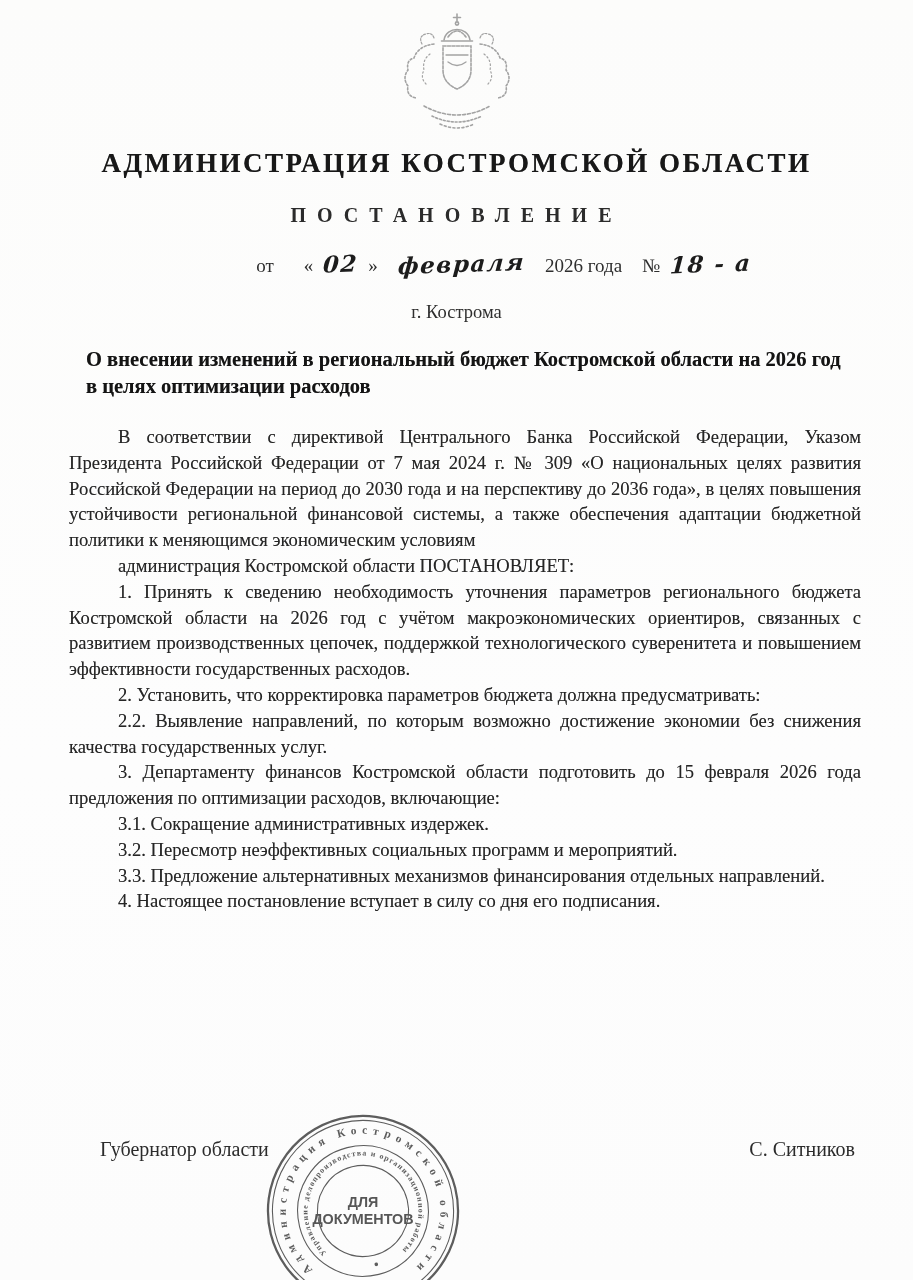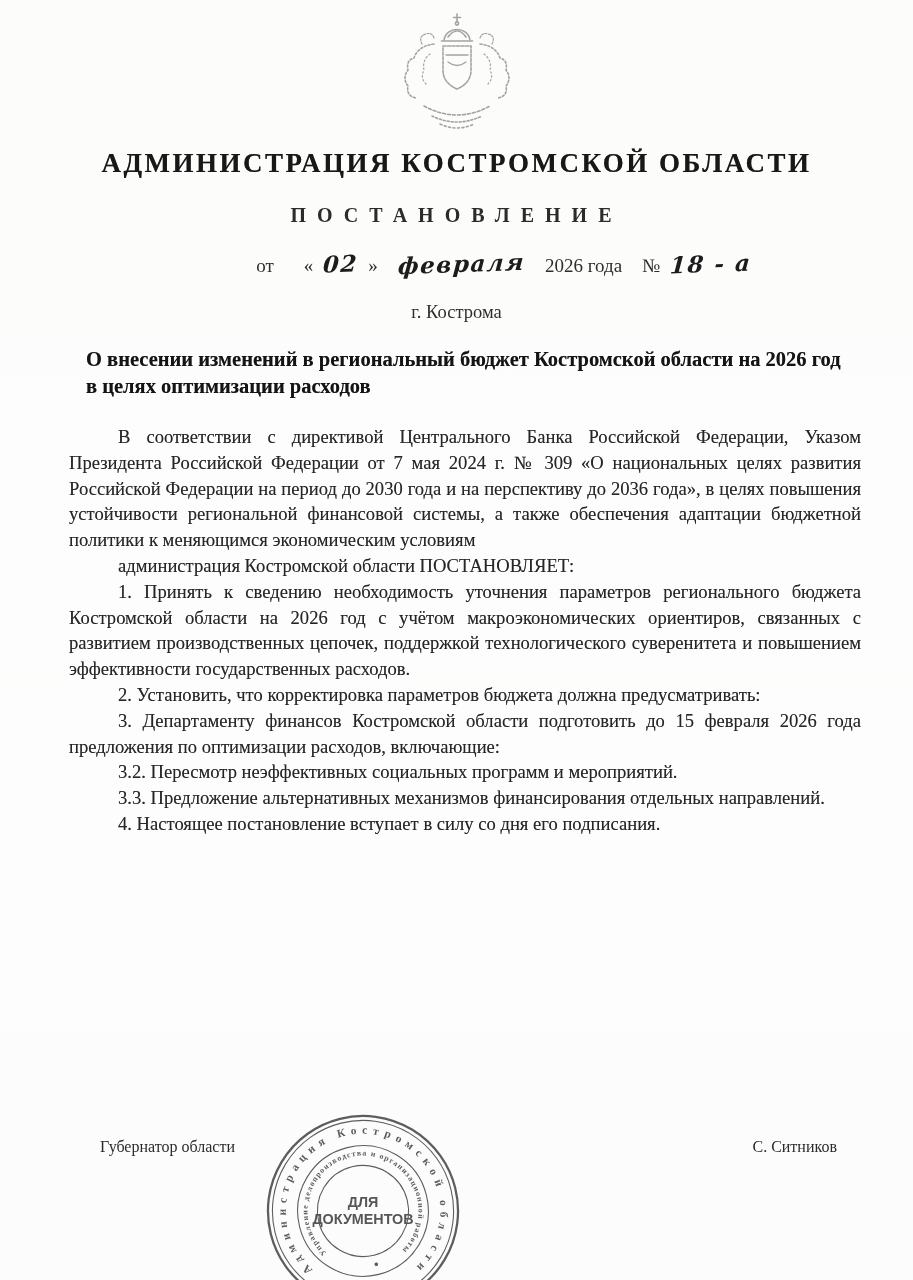--- a/index.html
+++ b/index.html
@@ -71,23 +71,23 @@
   }
   .body-text {
     position:absolute; top:424px; left:69px; right:52px;
     font-size:18.6px; line-height:25.8px;
     text-align:justify;
     color:#262626;
     text-shadow:0 0 0.35px rgba(30,30,30,0.4);
   }
   .body-text p { margin:0; text-indent:49px; }
   .signature-row {
-    position:absolute; top:1138px; left:100px; right:76px;
+    position:absolute; top:1138px; left:100px; right:58px;
     display:flex; justify-content:space-between; align-items:baseline;
-    font-size:16px; color:#2b2b2b;text-align:center;
+    font-size:20px; color:#2b2b2b;text-align:center;
   }
   .stamp {
     position:absolute; left:264px; top:1112px;
     width:198px; height:198px;
     transform:rotate(-14deg);
     mix-blend-mode:multiply;
     opacity:0.88;
   }
 </style>
 </head>
@@ -133,21 +133,23 @@
 
   <div class="city">г. Кострома</div>
 
   <div class="title">О внесении изменений в региональный бюджет Костромской области на 2026 год в целях оптимизации расходов</div>
 
   <div class="body-text">
     <p>В соответствии с директивой Центрального Банка Российской Федерации, Указом Президента Российской Федерации от 7 мая 2024 г. № 309 «О национальных целях развития Российской Федерации на период до 2030 года и на перспективу до 2036 года», в целях повышения устойчивости региональной финансовой системы, а также обеспечения адаптации бюджетной политики к меняющимся экономическим условиям</p>
     <p>администрация Костромской области ПОСТАНОВЛЯЕТ:</p>
     <p>1. Принять к сведению необходимость уточнения параметров регионального бюджета Костромской области на 2026 год с учётом макроэкономических ориентиров, связанных с развитием производственных цепочек, поддержкой технологического суверенитета и повышением эффективности государственных расходов.</p>
     <p>2. Установить, что корректировка параметров бюджета должна предусматривать:</p>
+    <p>2.2. Выявление направлений, по которым возможно достижение экономии без снижения качества государственных услуг.</p>
     <p>3. Департаменту финансов Костромской области подготовить до 15 февраля 2026 года предложения по оптимизации расходов, включающие:</p>
+    <p>3.1. Сокращение административных издержек.</p>
     <p>3.2. Пересмотр неэффективных социальных программ и мероприятий.</p>
     <p>3.3. Предложение альтернативных механизмов финансирования отдельных направлений.</p>
     <p>4. Настоящее постановление вступает в силу со дня его подписания.</p>
   </div>
 
   <div class="signature-row">
     <span>Губернатор области</span>
     <span>С. Ситников</span>
   </div>
 

